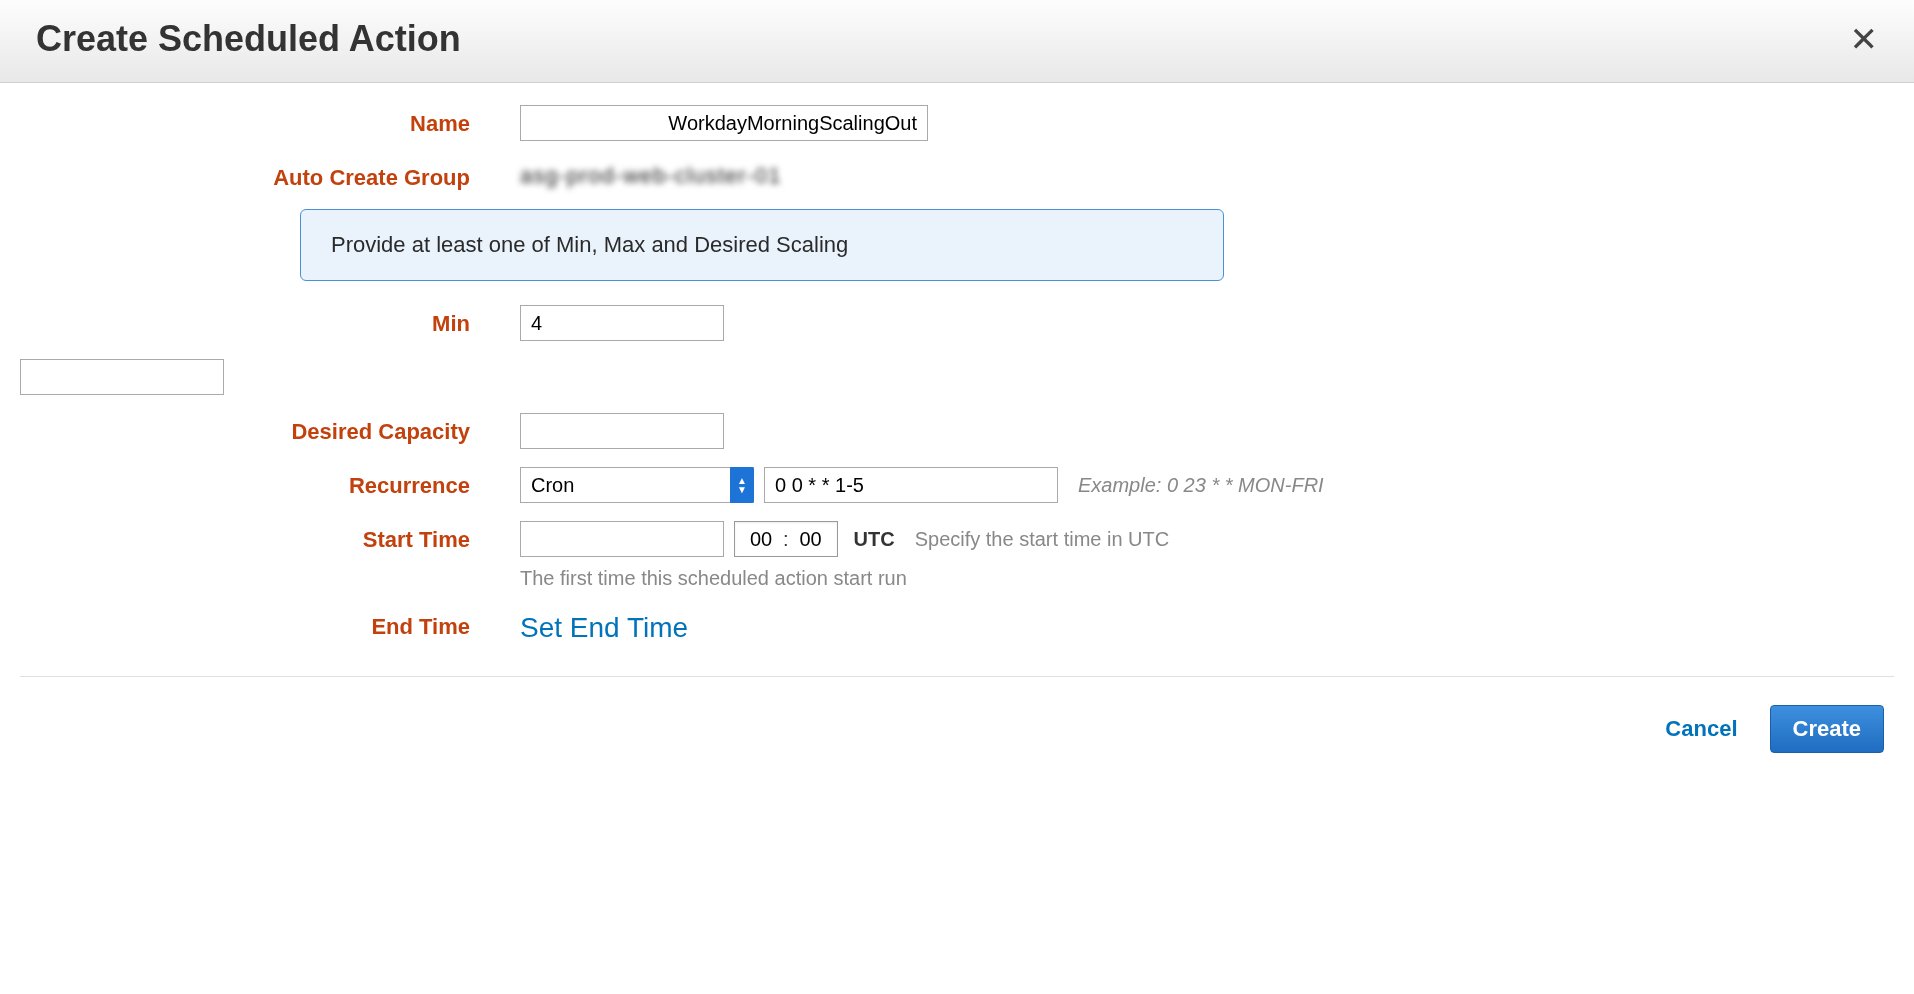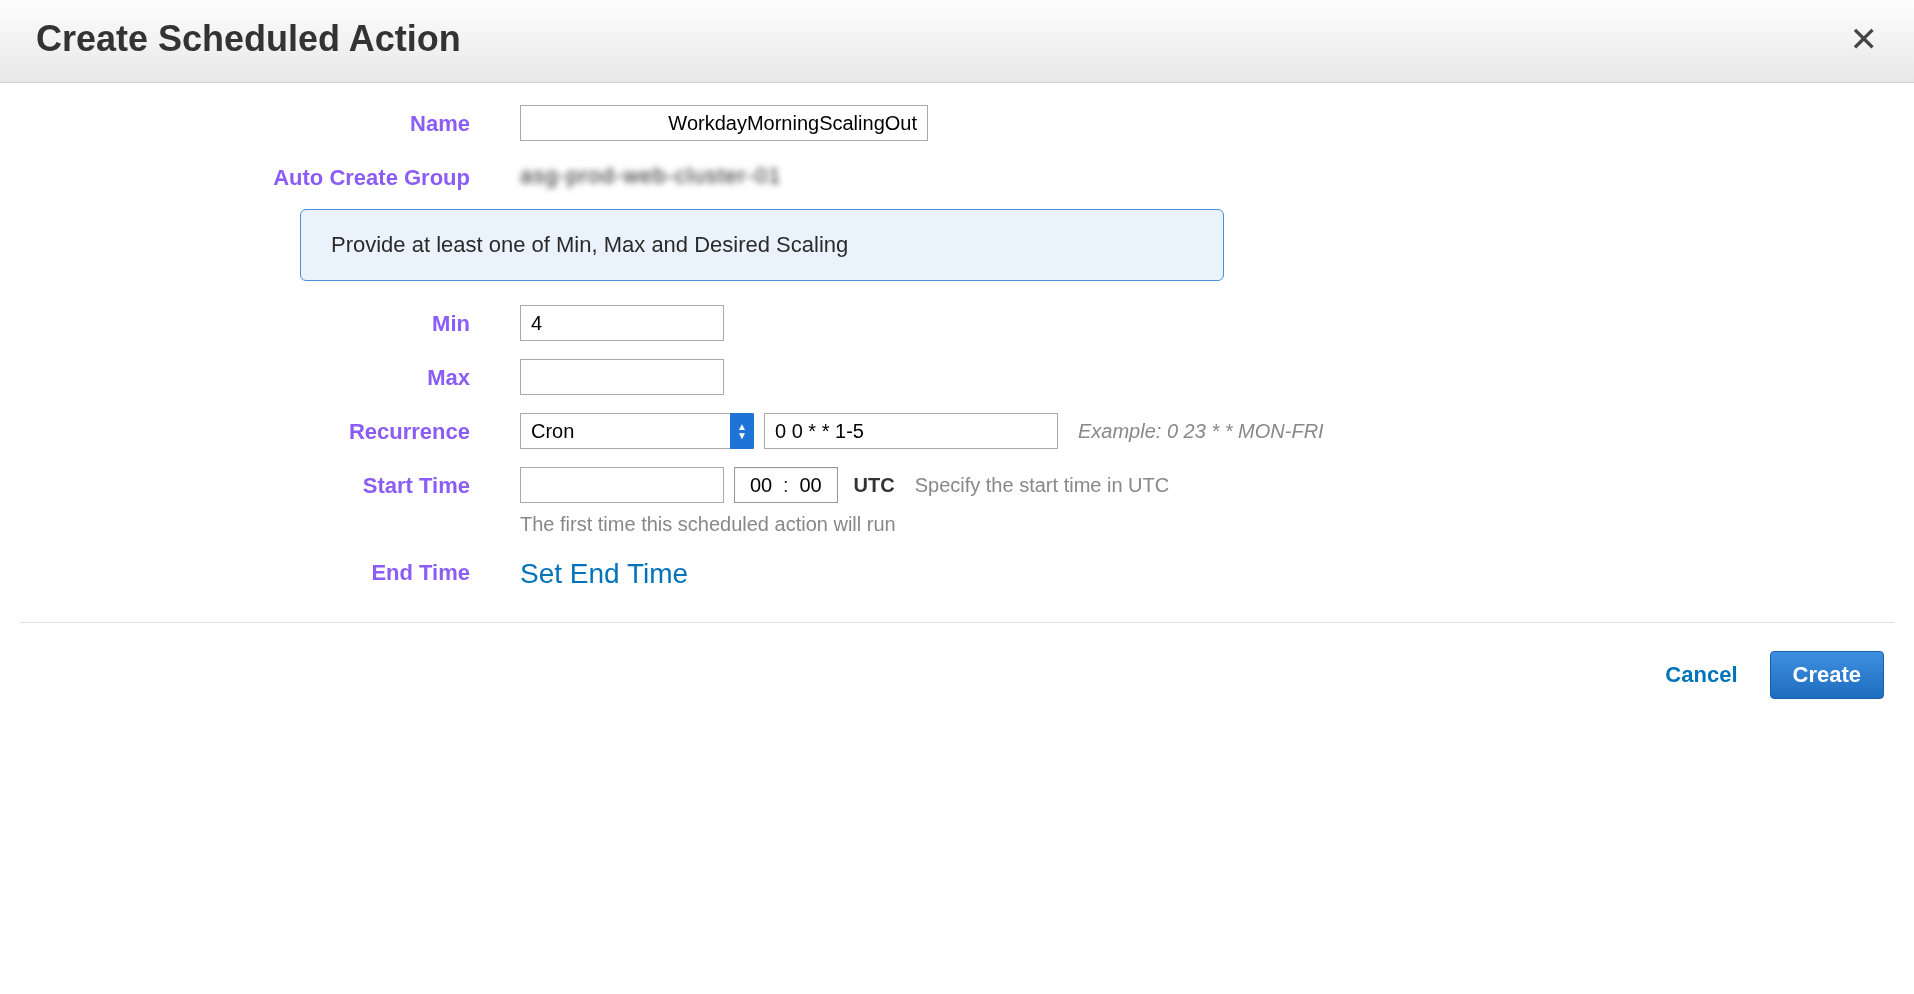--- a/index.html
+++ b/index.html
@@ -44,21 +44,21 @@
     align-items: flex-start;
     margin-bottom: 18px;
   }
   .form-label {
     width: 500px;
     text-align: right;
     padding-right: 50px;
     padding-top: 6px;
     font-weight: 700;
     font-size: 22px;
-    color: #8b5cf6;
+    color: #c2410c;
     box-sizing: border-box;
   }
   .form-field {
     flex: 1;
     display: flex;
     flex-direction: column;
     align-items: flex-start;
   }
   .field-row {
     display: flex;
@@ -243,26 +243,31 @@
     <div class="info-box">Provide at least one of Min, Max and Desired Scaling</div>
 
     <div class="form-row">
       <div class="form-label">Min</div>
       <div class="form-field">
         <input class="text-input w200" type="text" value="4" style="">
       </div>
     </div>
 
     <div class="form-row">
-      <div class="form-label">Max</div>
       <div class="form-field">
         <input class="text-input w200" type="text" value="" style="">
       </div>
     </div>
 
+    <div class="form-row">
+      <div class="form-label">Desired Capacity</div>
+      <div class="form-field">
+        <input class="text-input w200" type="text" value="" style="">
+      </div>
+    </div>
 
     <div class="form-row">
       <div class="form-label">Recurrence</div>
       <div class="form-field">
         <div class="field-row">
           <span class="select-wrap">
             <select>
               <option>Cron</option>
             </select>
             <span class="select-arrows">
@@ -282,21 +287,21 @@
         <div class="field-row">
           <input class="text-input w200" type="text" value="" style="">
           <span class="time-box">
             <input class="time-seg" type="text" value="00" style="">
             <span class="time-colon">:</span>
             <input class="time-seg" type="text" value="00" style="">
           </span>
           <span class="utc-label">UTC</span>
           <span class="helper-gray">Specify the start time in UTC</span>
         </div>
-        <div class="sub-helper">The first time this scheduled action will run</div>
+        <div class="sub-helper">The first time this scheduled action start run</div>
       </div>
     </div>
 
     <div class="form-row">
       <div class="form-label">End Time</div>
       <div class="form-field">
         <span class="link-action">Set End Time</span>
       </div>
     </div>
 

